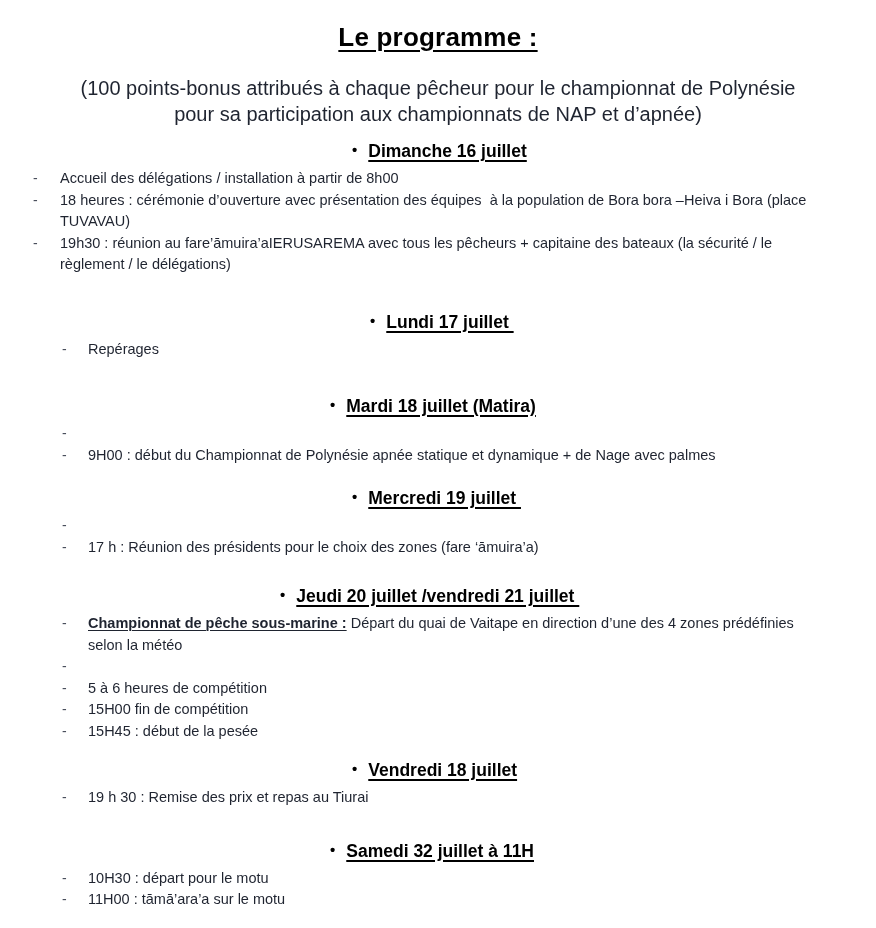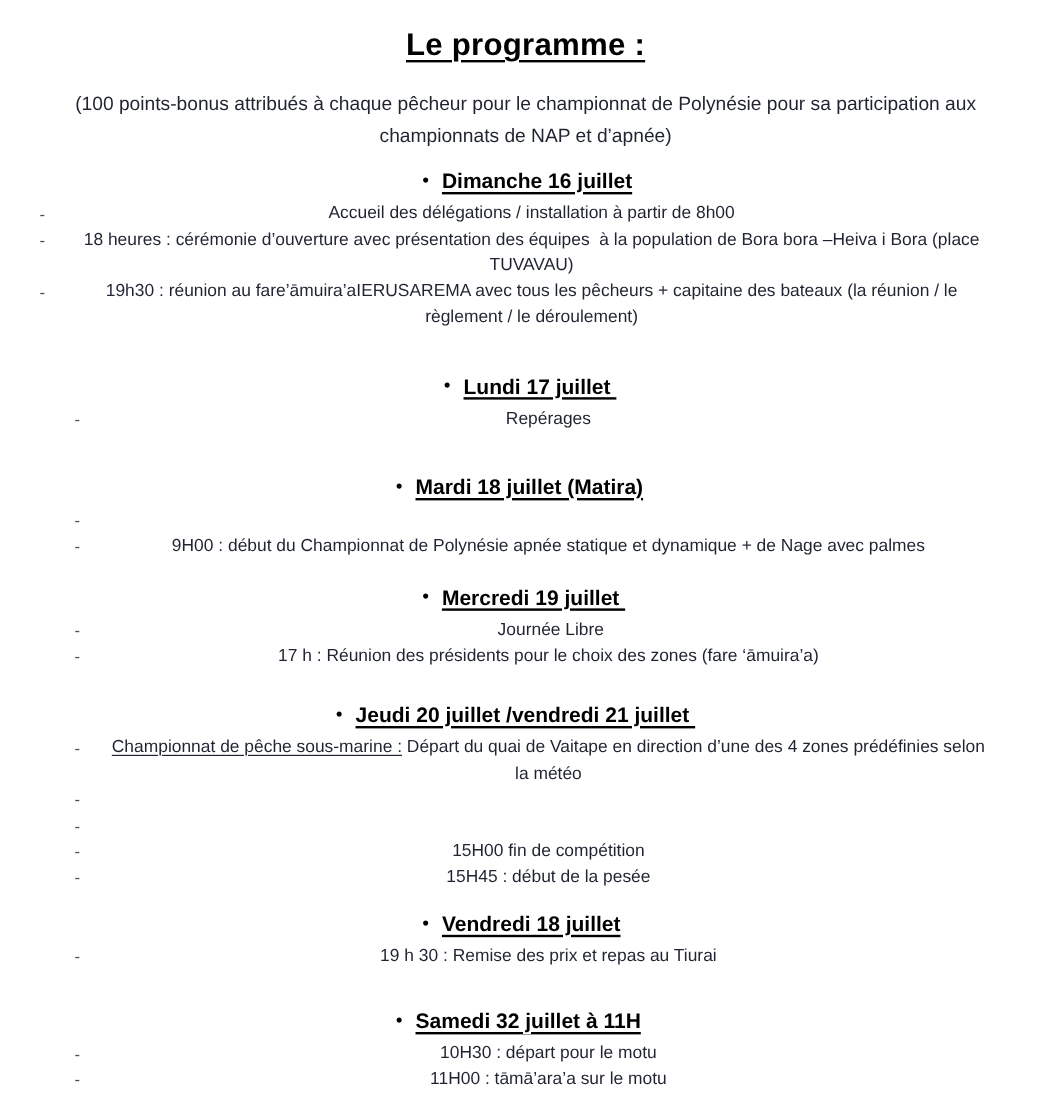--- a/index.html
+++ b/index.html
@@ -36,21 +36,21 @@
   }
   .doc-title span.u {
     text-decoration: underline;
     text-underline-offset: 4px;
     text-decoration-thickness: 2px;
   }
 
   
   .doc-subtitle {
     text-align: center;
-    font-size: 16px;
+    font-size: 20px;
     line-height: 26px;
     margin: 0;
     padding: 22px 62px 0 62px;
     color: #1f2430;
   }
 
   
   .section {
     margin: 0;
   }
@@ -97,24 +97,23 @@
   }
   ul.items li .dash {
     flex: 0 0 auto;
     color: #4a4f5c;
     font-size: 14px;
     line-height: 21.5px;
   }
   ul.items li .txt {
     flex: 1 1 auto;
     white-space: pre-wrap;
-    text-align: center;
   }
   .lead-strong {
-    font-weight: normal;
+    font-weight: bold;
     text-decoration: underline;
     text-underline-offset: 2px;
     text-decoration-thickness: 1.4px;
     margin-top: 20px;
   }
 
   
   .indent-a .dash { width: 27px; margin-left: 33px; }
   .indent-b .dash { width: 26px; margin-left: 62px; }
 </style>
@@ -134,21 +133,21 @@
           <li>
             <span class="dash">-</span>
             <span class="txt">Accueil des délégations / installation à partir de 8h00</span>
           </li>
           <li>
             <span class="dash">-</span>
             <span class="txt">18 heures : cérémonie d’ouverture avec présentation des équipes  à la population de Bora bora –Heiva i Bora (place TUVAVAU)</span>
           </li>
           <li>
             <span class="dash">-</span>
-            <span class="txt">19h30 : réunion au fare’āmuira’aIERUSAREMA avec tous les pêcheurs + capitaine des bateaux (la réunion / le règlement / le déroulement)</span>
+            <span class="txt">19h30 : réunion au fare’āmuira’aIERUSAREMA avec tous les pêcheurs + capitaine des bateaux (la sécurité / le règlement / le délégations)</span>
           </li>
         </ul>
       </div>
       <div class="section" style="margin-top: 36px;">
         <div class="heading-row section-heading" style="padding-left: 370px;"><span class="heading-bullet">•</span><span class="heading-text">Lundi 17 juillet </span></div>
         <ul class="items indent-b" style="margin-top: 6px;">
           <li>
             <span class="dash">-</span>
             <span class="txt">Repérages</span>
           </li>
@@ -164,40 +163,40 @@
             <span class="dash">-</span>
             <span class="txt">9H00 : début du Championnat de Polynésie apnée statique et dynamique + de Nage avec palmes</span>
           </li>
         </ul>
       </div>
       <div class="section" style="margin-top: 22px;">
         <div class="heading-row section-heading" style="padding-left: 352px;"><span class="heading-bullet">•</span><span class="heading-text">Mercredi 19 juillet </span></div>
         <ul class="items indent-b" style="margin-top: 6px;">
           <li>
             <span class="dash">-</span>
-            <span class="txt"> Journée Libre</span>
           </li>
           <li>
             <span class="dash">-</span>
             <span class="txt">17 h : Réunion des présidents pour le choix des zones (fare ‘āmuira’a)</span>
           </li>
         </ul>
       </div>
       <div class="section" style="margin-top: 28px;">
         <div class="heading-row section-heading" style="padding-left: 280px;"><span class="heading-bullet">•</span><span class="heading-text">Jeudi 20 juillet /vendredi 21 juillet </span></div>
         <ul class="items indent-b" style="margin-top: 6px;">
           <li>
             <span class="dash">-</span>
             <span class="txt"><span class="lead-strong">Championnat de pêche sous-marine :</span><span> Départ du quai de Vaitape en direction d’une des 4 zones prédéfinies selon la météo</span></span>
           </li>
           <li>
             <span class="dash">-</span>
           </li>
           <li>
             <span class="dash">-</span>
+            <span class="txt">5 à 6 heures de compétition</span>
           </li>
           <li>
             <span class="dash">-</span>
             <span class="txt">15H00 fin de compétition</span>
           </li>
           <li>
             <span class="dash">-</span>
             <span class="txt">15H45 : début de la pesée</span>
           </li>
         </ul>

